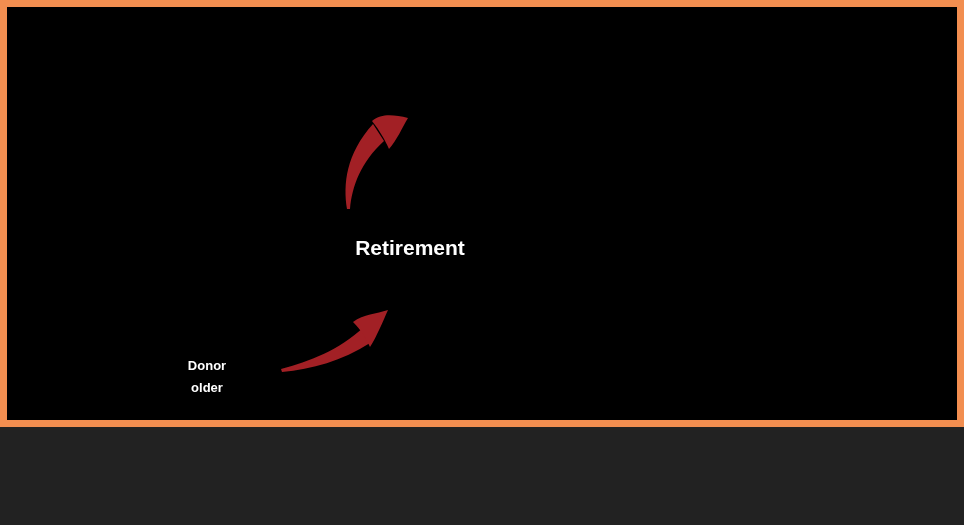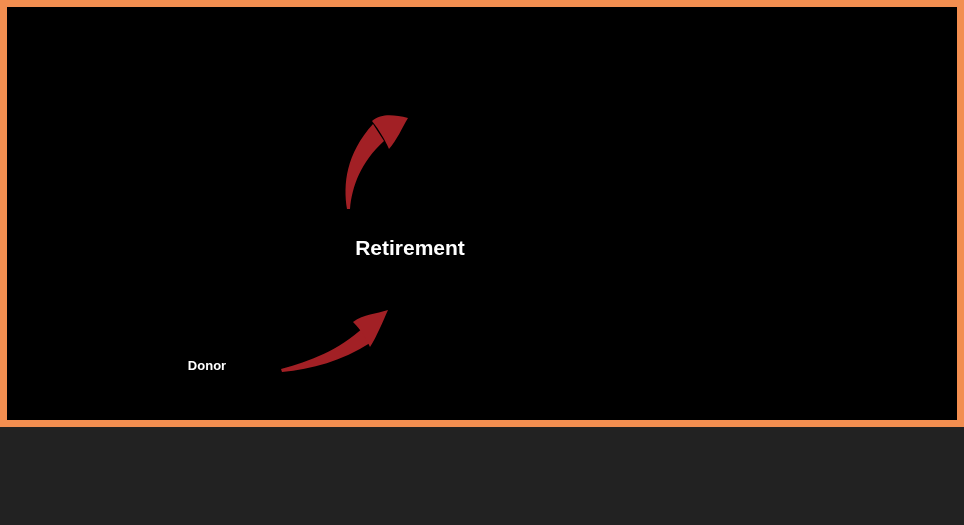--- a/index.html
+++ b/index.html
@@ -67,15 +67,16 @@
     <div>Retirement</div>
   </div>
 
   <svg id="arrow-bottom" class="arrow-svg" width="110" height="70" viewBox="0 0 110 70" xmlns="http://www.w3.org/2000/svg" aria-hidden="true">
     <path class="arrow-path" d="M 1,64 C 30,56 58,46 84,22 L 90,38 C 62,56 32,64 2,67 Z"></path>
     <path class="arrow-path" d="M 108,5 C 103,16 97,31 90,42 C 86,33 81,25 73,17 C 84,9 96,9 108,5 Z"></path>
   </svg>
 
   <div class="label label-donor">
     <div>Donor</div>
+    <div>older</div>
   </div>
 
 </div>
 
 </body></html>

